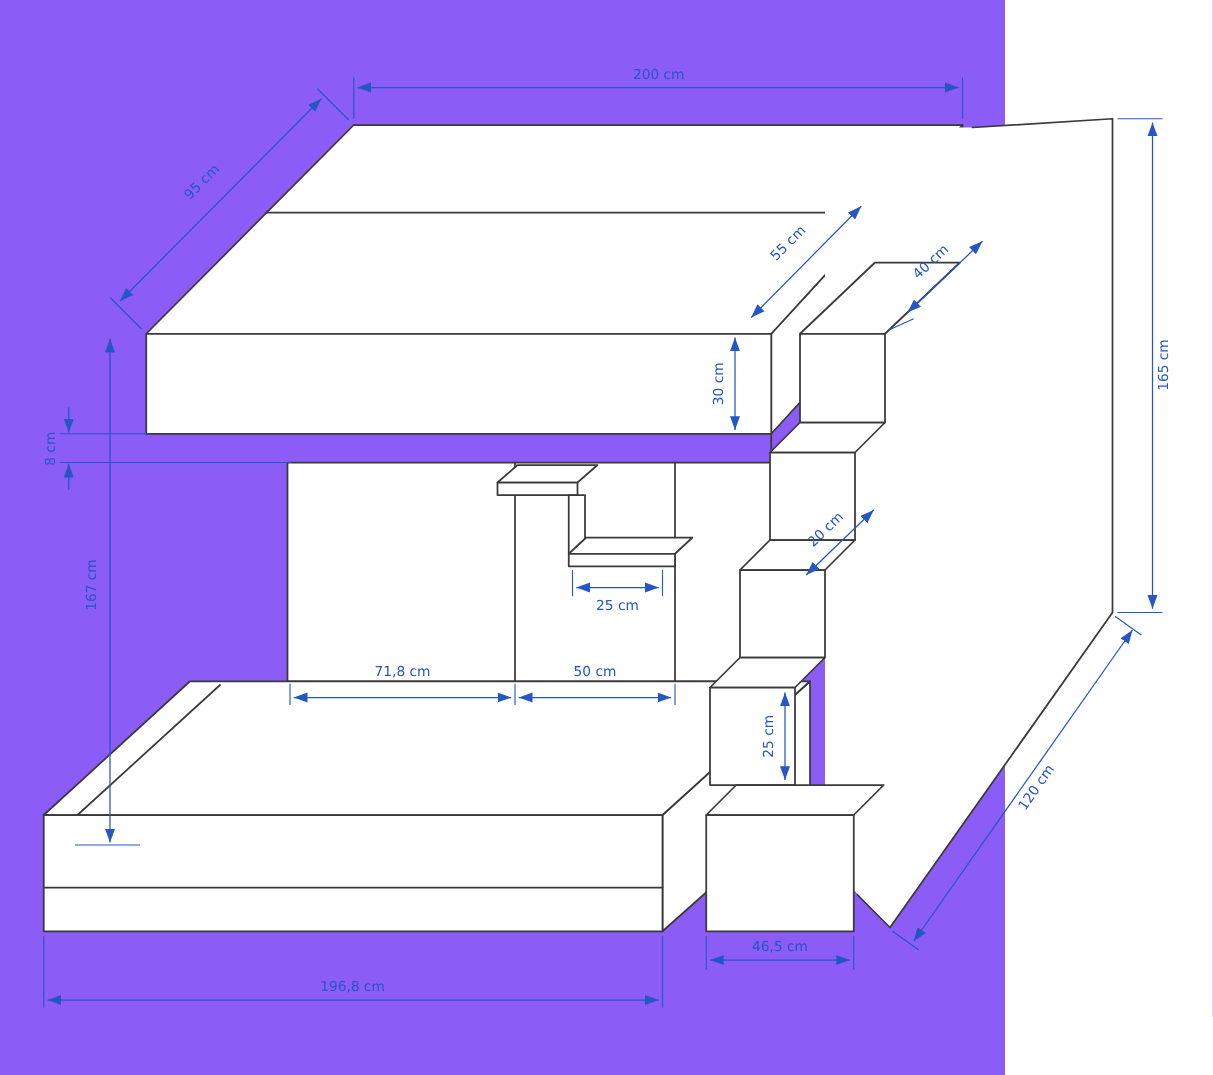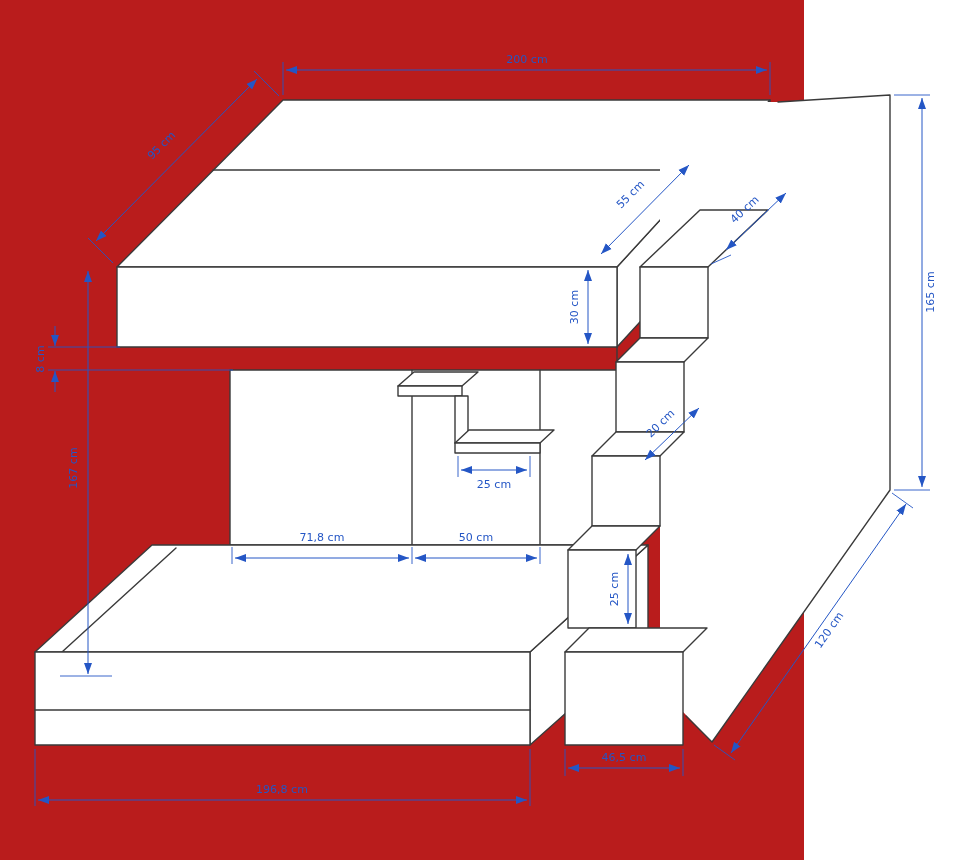--- a/index.html
+++ b/index.html
@@ -7,21 +7,21 @@
     padding: 0;
     background: #ffffff;
     width: 970px;
     height: 860px;
     overflow: hidden;
     font-family: "DejaVu Sans", sans-serif;
   }
   .canvas {
     width: 804px;
     height: 860px;
-    background: #b91c1c;
+    background: #8b5cf6;
     position: relative;
   }
   svg { display: block; }
   .outline {
     fill: none;
     stroke: #3a3a3a;
     stroke-width: 1.4;
     stroke-linejoin: round;
     stroke-linecap: round;
   }

